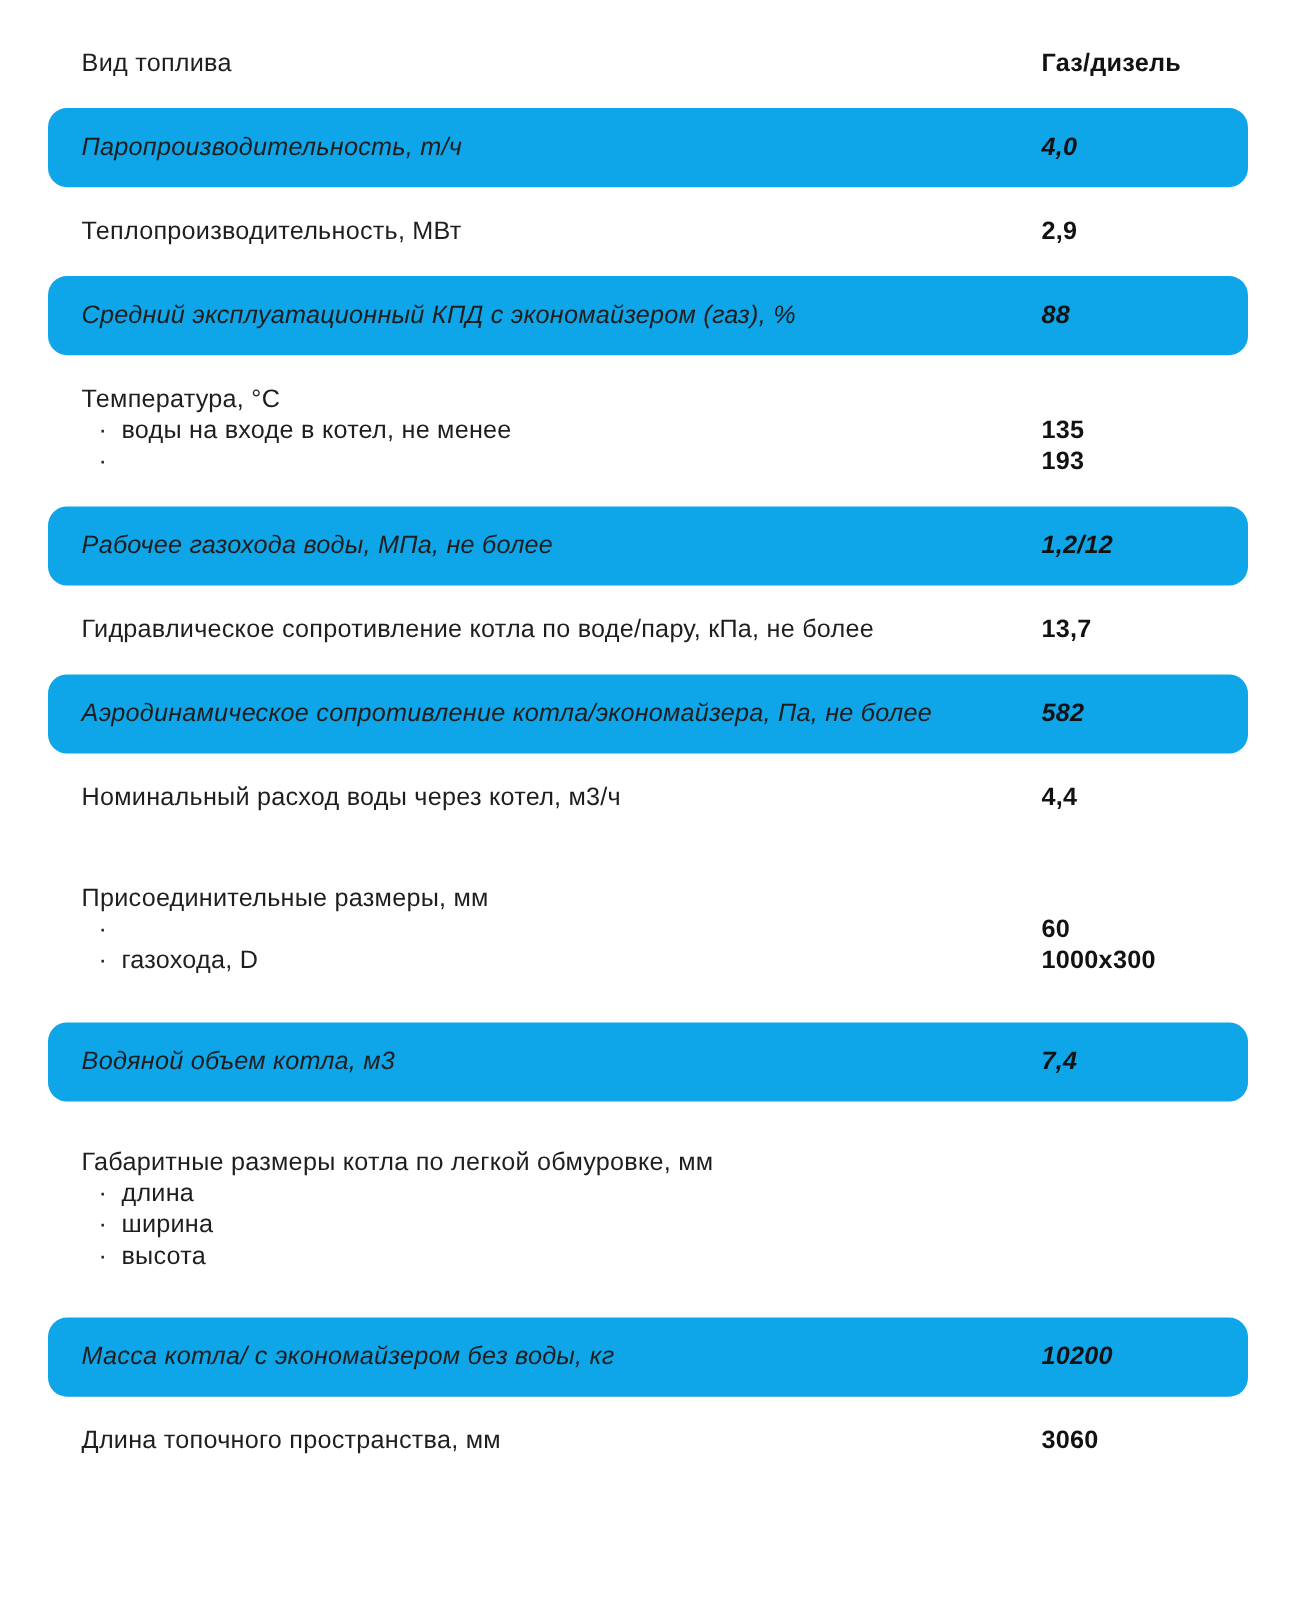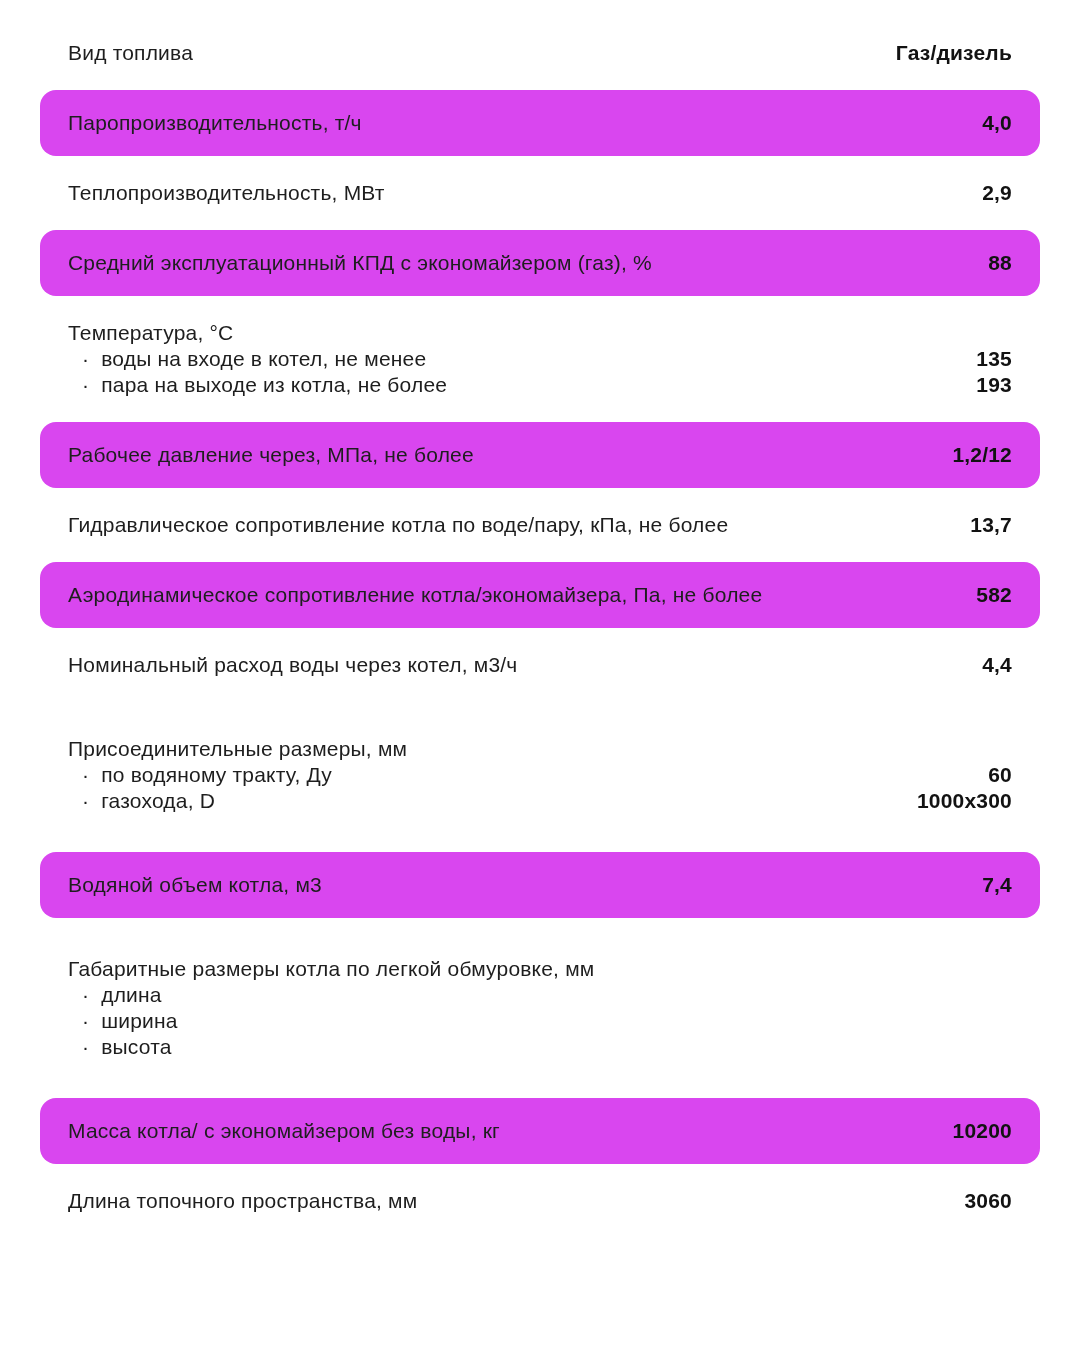--- a/index.html
+++ b/index.html
@@ -20,33 +20,32 @@
     box-sizing: border-box;
     width: 1000px;
     display: flex;
     align-items: flex-start;
     padding: 20px 28px;
     border-radius: 16px;
     margin-bottom: 4px;
     font-size: 21px;
     line-height: 26px;
   }
-  .row.shaded { background: #d946ef; }
+  .row.shaded { background: #0ea5e9; font-style: italic; }
   .row.spacious { padding-top: 34px; padding-bottom: 34px; }
   .label-col {
     width: 800px;
     flex: 0 0 800px;
     letter-spacing: 0.2px;
   }
   .value-col {
     flex: 1;
     font-weight: 700;
     color: #121212;
     letter-spacing: 0.2px;
-    text-align: right;
   }
   .sub {
     display: flex;
     padding-left: 14px;
     gap: 12px;
   }
   .dot {
     flex: 0 0 auto;
     color: #1e1e1e;
   }
@@ -79,32 +78,31 @@
 
   <div class="row">
     <div class="label-col">
       <div>Температура, °С</div>
       <div class="sub">
         <span class="dot">·</span>
         <span>воды на входе в котел, не менее</span>
       </div>
       <div class="sub">
         <span class="dot">·</span>
-        <span>пара на выходе из котла, не более</span>
       </div>
     </div>
     <div class="value-col">
       <div class="vline"></div>
       <div class="vline">135</div>
       <div class="vline">193</div>
     </div>
   </div>
 
   <div class="row shaded">
-    <div class="label-col">Рабочее давление через, МПа, не более</div>
+    <div class="label-col">Рабочее газохода воды, МПа, не более</div>
     <div class="value-col">1,2/12</div>
   </div>
 
   <div class="row">
     <div class="label-col">Гидравлическое сопротивление котла по воде/пару, кПа, не более</div>
     <div class="value-col">13,7</div>
   </div>
 
   <div class="row shaded">
     <div class="label-col">Аэродинамическое сопротивление котла/экономайзера, Па, не более</div>
@@ -115,21 +113,20 @@
     <div class="label-col">Номинальный расход воды через котел, м3/ч</div>
     <div class="value-col">4,4</div>
   </div>
 
 
   <div class="row spacious">
     <div class="label-col">
       <div>Присоединительные размеры, мм</div>
       <div class="sub">
         <span class="dot">·</span>
-        <span>по водяному тракту, Ду</span>
       </div>
       <div class="sub">
         <span class="dot">·</span>
         <span>газохода, D</span>
       </div>
     </div>
     <div class="value-col">
       <div class="vline"></div>
       <div class="vline">60</div>
       <div class="vline">1000x300</div>

